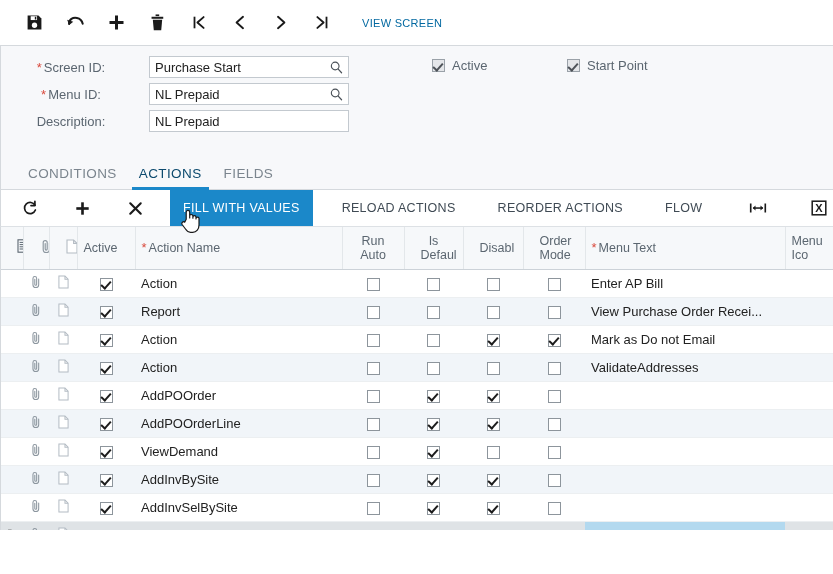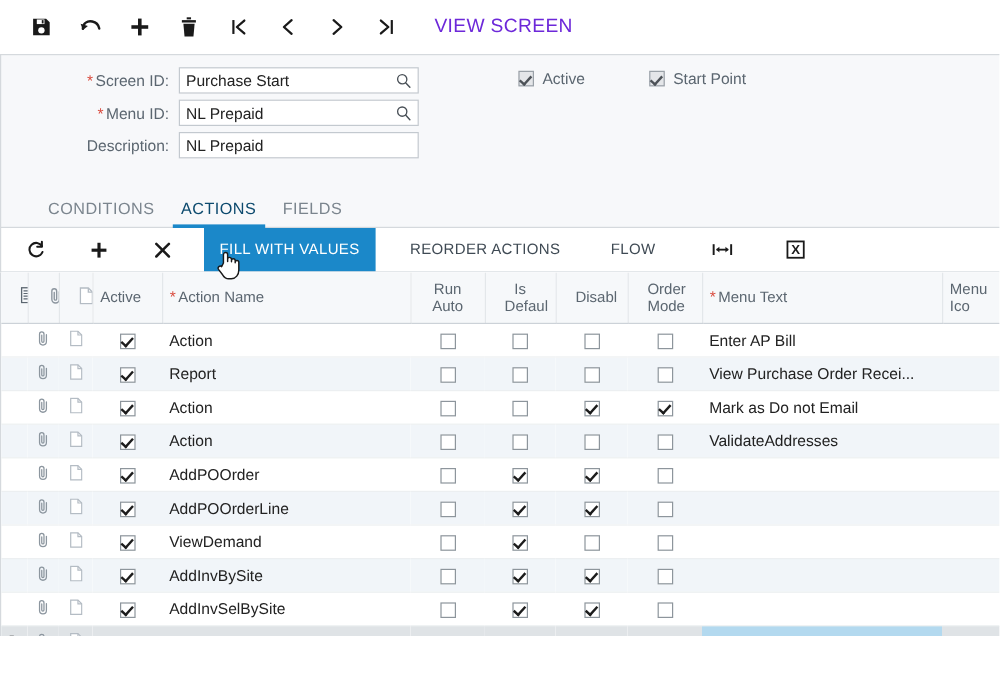--- a/index.html
+++ b/index.html
@@ -30,22 +30,22 @@
     width: 41px;
     height: 41px;
     display: flex;
     align-items: center;
     justify-content: center;
     cursor: pointer;
     color: #1a1a1a;
   }
   .view-screen-title {
     margin-left: 20px;
-    font-size: 16px;
-    color: #6d28d9;
+    font-size: 11px;
+    color: #0369a1;
     letter-spacing: 0.3px;
     white-space: nowrap;
   }
 
   
   .form-area {
     border-top: 1px solid #d5d9dd;
     border-left: 1px solid #d5d9dd;
     background: #f7f8fa;
     height: 110px;
@@ -53,21 +53,21 @@
     box-sizing: border-box;
   }
   .form-row {
     position: absolute;
     display: flex;
     align-items: center;
     height: 22px;
   }
   .form-label {
     width: 148px;
-    text-align: right;
+    text-align: center;
     padding-right: 8px;
     color: #5b6670;
     font-size: 13px;
     white-space: nowrap;
     box-sizing: border-box;
   }
   .req-star {
     color: #d94a3d;
     margin-right: 2px;
     font-size: 13px;
@@ -128,21 +128,21 @@
     white-space: nowrap;
   }
 
   
   .tabs-bar {
     border-left: 1px solid #d5d9dd;
     background: #f7f8fa;
     height: 35px;
     display: flex;
     align-items: flex-end;
-    padding-left: 28px;
+    padding-left: 16px;
     box-sizing: border-box;
     border-bottom: 1px solid #d5d9dd;
   }
   .tab {
     font-size: 13.5px;
     color: #7b858e;
     letter-spacing: 0.4px;
     padding: 0 11px 8px 11px;
     cursor: pointer;
     position: relative;
@@ -396,21 +396,21 @@
     <div class="form-input">
       <span class="val">NL Prepaid</span>
     </div>
   </div>
 
   <div class="form-row chk-field" style="left:431px; top:8px;">
     <span class="chk-box checked"></span>
     <span class="chk-label">Active</span>
   </div>
 
-  <div class="form-row chk-field" style="left:520px; top:8px;padding-left:20px;">
+  <div class="form-row chk-field" style="left:546px; top:8px;padding-left:20px;">
     <span class="chk-box checked"></span>
     <span class="chk-label">Start Point</span>
   </div>
 
 </div>
 
 <div class="tabs-bar">
   <div class="tab">CONDITIONS</div>
   <div class="tab active">ACTIONS</div>
   <div class="tab">FIELDS</div>
@@ -429,20 +429,21 @@
       <rect x="1.4" y="6.6" width="13.2" height="2.8" fill="#1a1a1a"></rect>
     </svg>
   </div>
   <div class="gt-icon">
     <svg width="15" height="15" viewBox="0 0 16 16">
       <line x1="2.4" y1="2.4" x2="13.6" y2="13.6" stroke="#1a1a1a" stroke-width="2.2" stroke-linecap="round"></line>
       <line x1="13.6" y1="2.4" x2="2.4" y2="13.6" stroke="#1a1a1a" stroke-width="2.2" stroke-linecap="round"></line>
     </svg>
   </div>
   <div class="gt-btn primary">FILL WITH VALUES</div>
+  <div class="gt-btn">RELOAD ACTIONS</div>
   <div class="gt-btn">REORDER ACTIONS</div>
   <div class="gt-btn">FLOW</div>
   <div class="gt-icon" style="margin-left:8px;">
     <svg width="18" height="14" viewBox="0 0 20 14">
       <rect x="1" y="2" width="1.8" height="10" fill="#1a1a1a"></rect>
       <rect x="17.2" y="2" width="1.8" height="10" fill="#1a1a1a"></rect>
       <rect x="4.6" y="6.2" width="10.8" height="1.7" fill="#1a1a1a"></rect>
       <path d="M4.2 7 L7.2 4.3 L7.2 9.7 Z" fill="#1a1a1a"></path>
       <path d="M15.8 7 L12.8 4.3 L12.8 9.7 Z" fill="#1a1a1a"></path>
     </svg>

